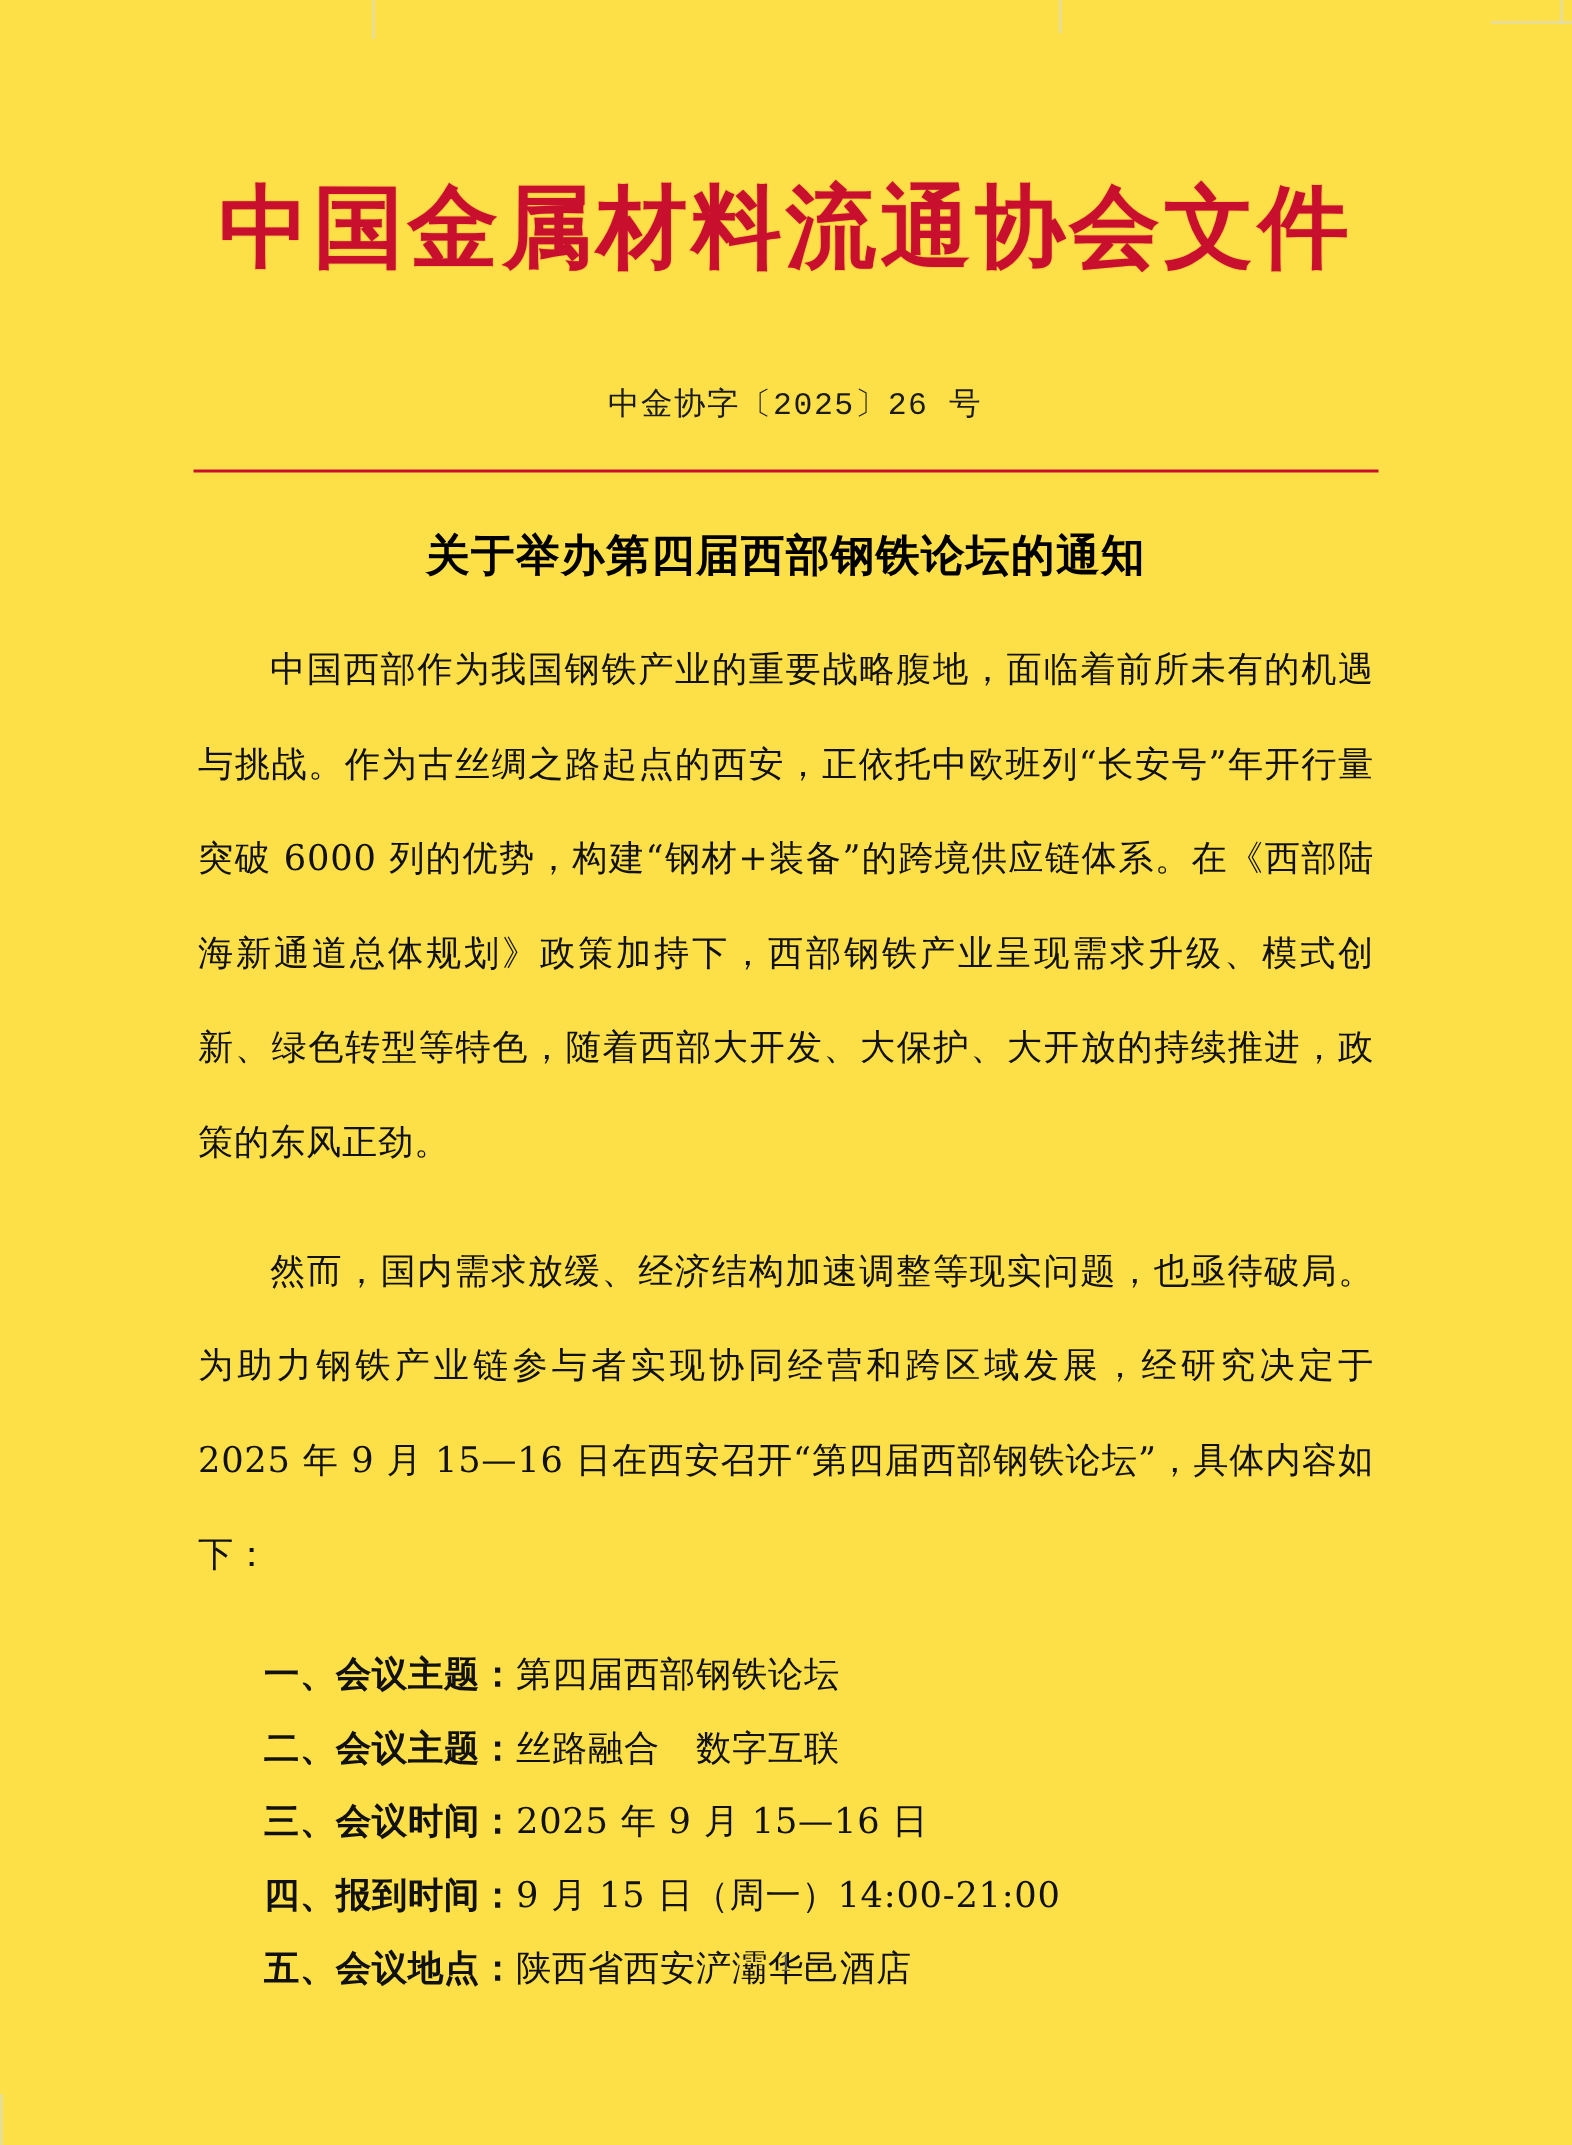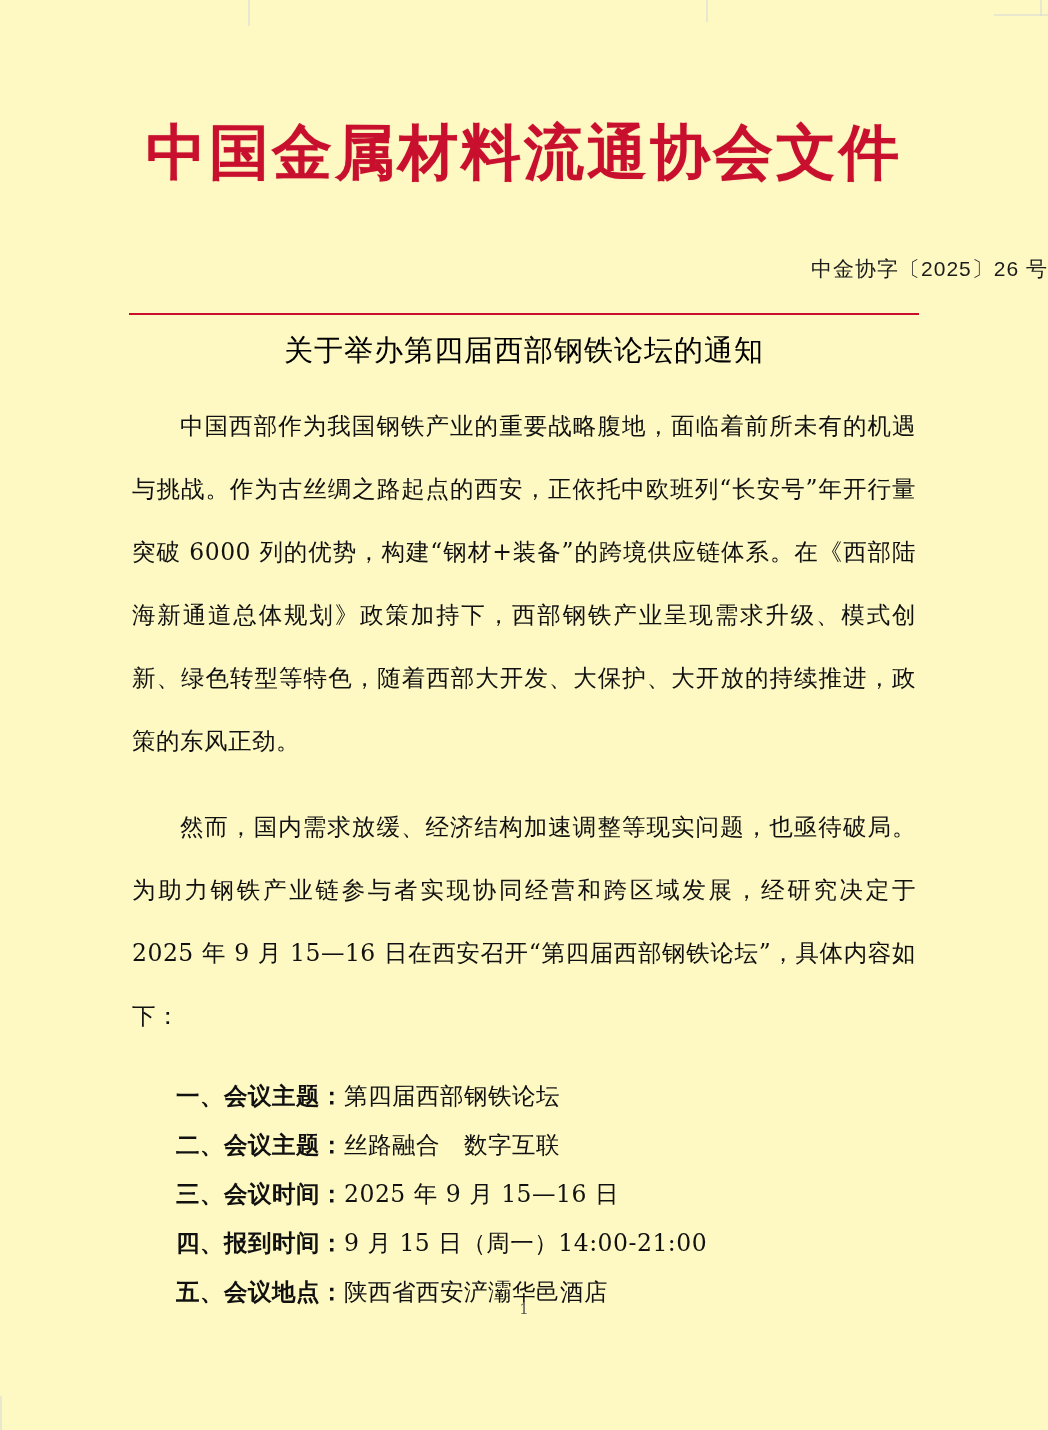--- a/index.html
+++ b/index.html
@@ -7,21 +7,21 @@
     padding: 0;
     background: #ffffff;
   }
   body {
     font-family: "DejaVu Serif", serif;
   }
   .page {
     position: relative;
     width: 1048px;
     height: 1430px;
-    background: #fef9c3;
+    background: #fde047;
     overflow: hidden;
   }
   
   .edge-mark {
     position: absolute;
     background: #d9d9d9;
     opacity: .55;
   }
   .em1 { left: 248px; top: 0; width: 2px; height: 26px; }
   .em2 { left: 706px; top: 0; width: 2px; height: 22px; }
@@ -41,43 +41,43 @@
     font-family: "DejaVu Serif", serif;
     font-weight: bold;
     font-size: 60px;
     letter-spacing: 3px;
     margin-top: 118px;
     line-height: 1.15;
     text-shadow: 0 0 1px rgba(200,16,46,.5);
   }
 
   .doc-number {
-    text-align: right;
-    font-family: Liberation Sans, sans-serif;
+    text-align: center;
+    font-family: Liberation Mono, monospace;
     font-size: 21px;
     color: #1b1b1b;
     margin-top: 68px;
     letter-spacing: 1px;
     padding-left: 12px;
   }
 
   .red-rule {
     width: 790px;
     height: 2px;
     background: #c8102e;
     margin: 30px auto 0 auto;
   }
 
   .notice-title {
     text-align: center;
     font-family: "DejaVu Serif", serif;
-    font-weight: normal;
+    font-weight: bold;
     font-size: 29px;
     color: #000;
-    margin-top: 16px;
+    margin-top: 36px;
     letter-spacing: 1px;
   }
 
   .salutation {
     font-family: "DejaVu Serif", serif;
     font-weight: bold;
     font-size: 24px;
     color: #000;
     margin: 32px 0 0 132px;
     letter-spacing: 1px;

